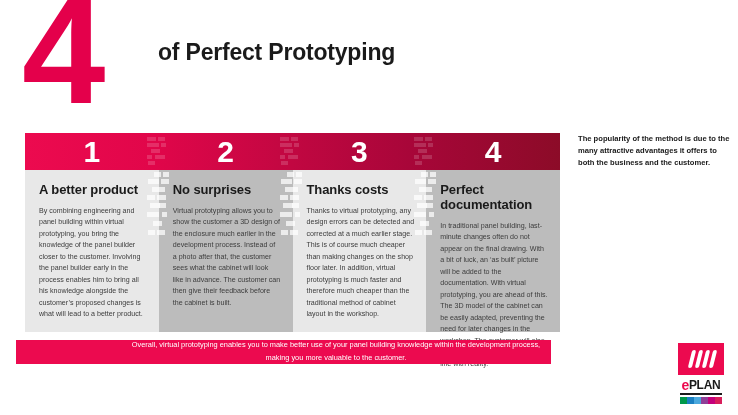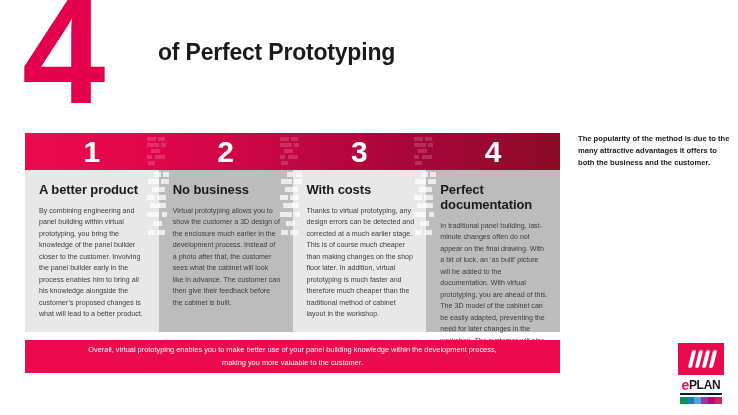--- a/index.html
+++ b/index.html
@@ -121,28 +121,28 @@
     pointer-events: none;
   }
   .glitch i {
     position: absolute;
     display: block;
   }
 
   
   .bottom-bar {
     position: absolute;
-    left: 25px;
+    left: 16px;
     top: 340px;
     width: 535px;
-    height: 33px;
+    height: 24px;
     background: #ec0a4f;
     display: flex;
     align-items: center;
-    justify-content: center;
+    justify-content: flex-end;
   }
   .bottom-text {
     color: #ffffff;
     font-size: 7.4px;
     line-height: 1.75;
     text-align: center;
     width: 430px;
   }
 
   
@@ -243,25 +243,25 @@
     <div class="num-cell" style="left:267.5px;width:133.75px;">3</div>
     <div class="num-cell" style="left:401.25px;width:133.75px;">4</div>
   </div>
 
   <div class="cols">
     <div class="col light">
       <h3 class="col-title">A better product</h3>
       <p class="col-body">By combining engineering and panel building within virtual prototyping, you bring the knowledge of the panel builder closer to the customer. Involving the panel builder early in the process enables him to bring all his knowledge alongside the customer’s proposed changes is what will lead to a better product.</p>
     </div>
     <div class="col dark">
-      <h3 class="col-title">No business</h3>
+      <h3 class="col-title">No surprises</h3>
       <p class="col-body">Virtual prototyping allows you to show the customer a 3D design of the enclosure much earlier in the development process. Instead of a photo after that, the customer sees what the cabinet will look like in advance. The customer can then give their feedback before the cabinet is built.</p>
     </div>
     <div class="col light">
-      <h3 class="col-title">With costs</h3>
+      <h3 class="col-title">Thanks costs</h3>
       <p class="col-body">Thanks to virtual prototyping, any design errors can be detected and corrected at a much earlier stage. This is of course much cheaper than making changes on the shop floor later. In addition, virtual prototyping is much faster and therefore much cheaper than the traditional method of cabinet layout in the workshop.</p>
     </div>
     <div class="col dark">
       <h3 class="col-title">Perfect documentation</h3>
       <p class="col-body">In traditional panel building, last-minute changes often do not appear on the final drawing. With a bit of luck, an ‘as built’ picture will be added to the documentation. With virtual prototyping, you are ahead of this. The 3D model of the cabinet can be easily adapted, preventing the need for later changes in the workshop. The customer will also receive a drawing that is 100% in line with reality.</p>
     </div>
   </div>
 
   <div class="glitch" style="left:120px;">
       <i style="left: 2px; top: 4px; width: 9px; height: 4px; background: rgba(255, 255, 255, 0.16);"></i>

